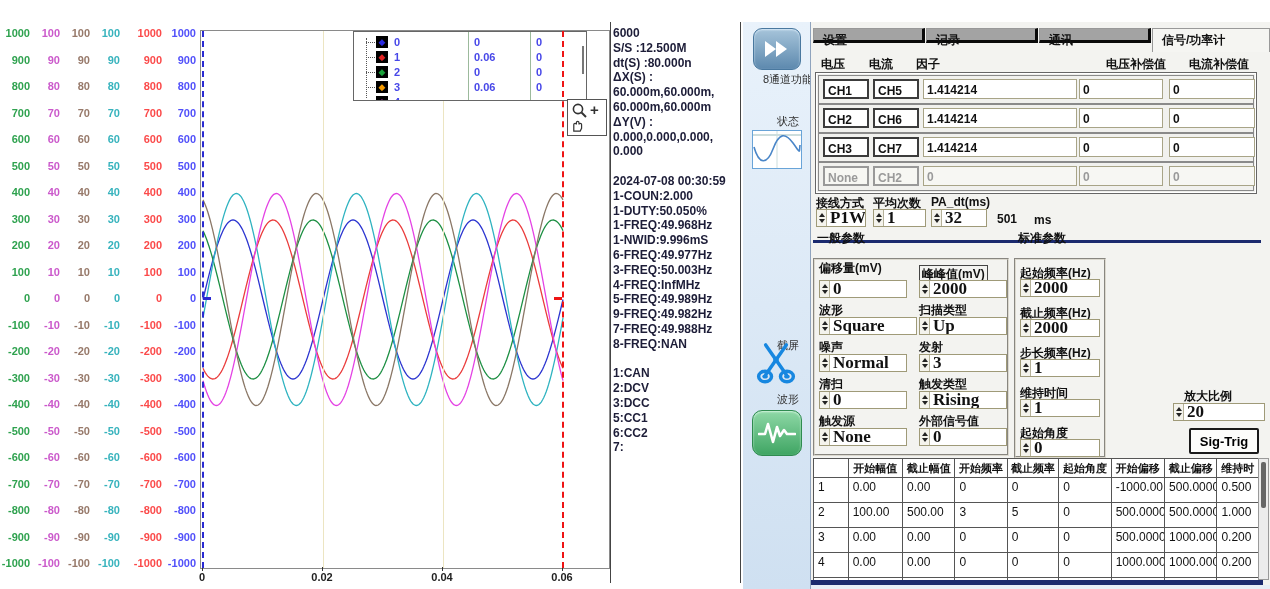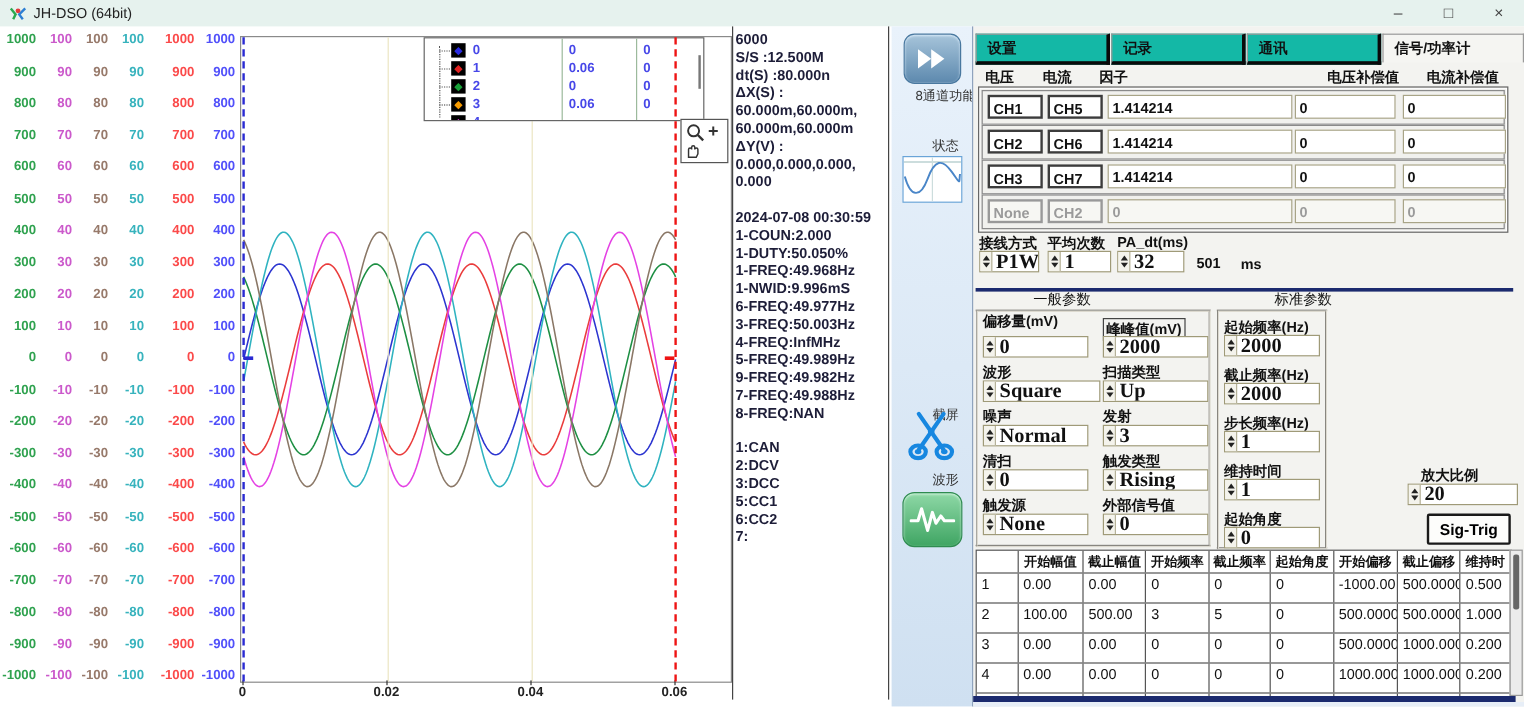--- a/index.html
+++ b/index.html
@@ -52,21 +52,21 @@
          display:flex;align-items:center;justify-content:center;box-shadow:inset 0 1px 2px #d8eaf8;}
   .statusicon{position:absolute;left:9px;top:108px;width:48px;height:37px;background:#fff;
               border:1px solid #69a4d8;}
   .scissors{position:absolute;left:11px;top:316px;width:44px;height:46px;}
   .pulsebtn{position:absolute;left:9px;top:388px;width:48px;height:44px;border-radius:10px;
             background:linear-gradient(180deg,#8ed8a6,#3fa563);border:1px solid #2f8b50;
             display:flex;align-items:center;justify-content:center;box-shadow:inset 0 1px 2px #d2f3dd;}
   
   .rightpanel{position:absolute;left:810px;top:22px;width:460px;height:567px;background:#f3f3f0;
               border-left:1px solid #8fa3bd;font-size:12px;color:#111;}
-  .tab{position:absolute;top:6px;height:26px;background:#14b8a6;border:1px solid #999;
+  .tab{position:absolute;top:6px;height:15px;background:#a3a3a3;border:1px solid #999;
        border-right:3px solid #0a0a0a;border-bottom:3px solid #0a0a0a;box-sizing:border-box;
        font-weight:bold;padding:3px 0 0 9px;cursor:default;}
   .tab.active{background:#f5f5f2;border:1px solid #999;border-bottom:none;height:24px;}
   .pmheader{position:absolute;top:34px;font-weight:bold;font-size:12px;}
   .power-box{position:absolute;left:4px;top:50px;width:440px;height:120px;border:1px solid #666;
              box-shadow:inset 0 0 0 1px #fff;background:#efefec;}
   .prow{position:absolute;left:2px;width:434px;height:27px;border:1px solid #8a8a8a;background:#f1f1ee;}
   .pfield{position:absolute;top:3px;height:20px;line-height:20px;background:#fff;
           border:1px solid #a8a487;padding-left:3px;font-weight:bold;box-sizing:border-box;overflow:hidden;}
   .pfield.name{border:2px solid #3c3c3c;}
@@ -76,21 +76,21 @@
   .spinfield{position:absolute;height:18px;background:#fff;border:1px solid #9f9a78;
              display:flex;align-items:stretch;box-sizing:border-box;}
   .spin{width:9px;border-right:1px solid #b6b29a;display:flex;flex-direction:column;
         align-items:center;justify-content:center;background:#f4f3ec;}
   .tu{width:0;height:0;border-left:3px solid transparent;border-right:3px solid transparent;
       border-bottom:4px solid #222;margin:1px 0;}
   .td{width:0;height:0;border-left:3px solid transparent;border-right:3px solid transparent;
       border-top:4px solid #222;margin:1px 0;}
   .sval{flex:1;font-weight:bold;font-size:17px;line-height:16px;padding-left:3px;overflow:hidden;white-space:nowrap;font-family:Liberation Serif, serif;}
   .divider{position:absolute;left:2px;top:218px;width:448px;height:3px;background:#1b2a6e;}
-  .gtitle{position:absolute;top:219px;font-weight:normal;font-size:12px;margin-left:44px;}
+  .gtitle{position:absolute;top:208px;font-weight:bold;font-size:12px;}
   .gbox{position:absolute;top:236px;border:2px groove #dcd9cf;background:transparent;box-sizing:border-box;}
   .glabel{position:absolute;font-weight:bold;font-size:12px;white-space:nowrap;}
   .glabel.boxed{border:1px solid #444;padding:0 2px;background:#f3f3f0;}
   .sigtrig{position:absolute;left:378px;top:406px;width:70px;height:26px;background:#fdfdfb;
            border:2px solid #1a1a1a;border-radius:2px;font-weight:bold;font-size:13px;
            font-family:inherit;cursor:default;}
   .sweeptable{position:absolute;left:2px;top:436px;width:445px;height:122px;overflow:hidden;
               border:1px solid #555;background:#fff;}
   .trow{display:flex;border-bottom:1px solid #555;}
   .tcell{border-right:1px solid #555;box-sizing:border-box;padding:2px 0 0 4px;overflow:hidden;
@@ -101,35 +101,20 @@
   .tthumb{position:absolute;left:2px;top:3px;width:5px;height:46px;background:#666;border-radius:2px;}
   .navybar{position:absolute;left:0;top:558px;width:452px;height:5px;background:#1b2a6e;}
   .belowbar{position:absolute;left:0;top:563px;width:460px;height:26px;background:#e7eef7;}
   svg{display:block;}
 </style>
 </head>
 <body>
 
 <div id="app">
 
-  <div class="titlebar">
-    <span class="appicon">
-      <svg width="14" height="13" viewBox="0 0 14 13">
-        <path d="M1 2 L5 7 L3 11" stroke="#2aa84f" stroke-width="2" fill="none"></path>
-        <path d="M13 2 L8 7 L11 11" stroke="#2d7fd3" stroke-width="2" fill="none"></path>
-        <circle cx="7" cy="4" r="2" fill="#e23b3b"></circle>
-      </svg>
-    </span>
-    <span class="apptitle">JH-DSO (64bit)</span>
-    <span class="winbtns">
-      <span class="wbtn">–</span>
-      <span class="wbtn">□</span>
-      <span class="wbtn">×</span>
-    </span>
-  </div>
 
   <div class="axis-area" id="axisArea">
       <div class="axis-col" style="left: 0px; width: 30px; color: rgb(47, 162, 79);">
         <div class="tick">1000</div>
         <div class="tick">900</div>
         <div class="tick">800</div>
         <div class="tick">700</div>
         <div class="tick">600</div>
         <div class="tick">500</div>
         <div class="tick">400</div>

